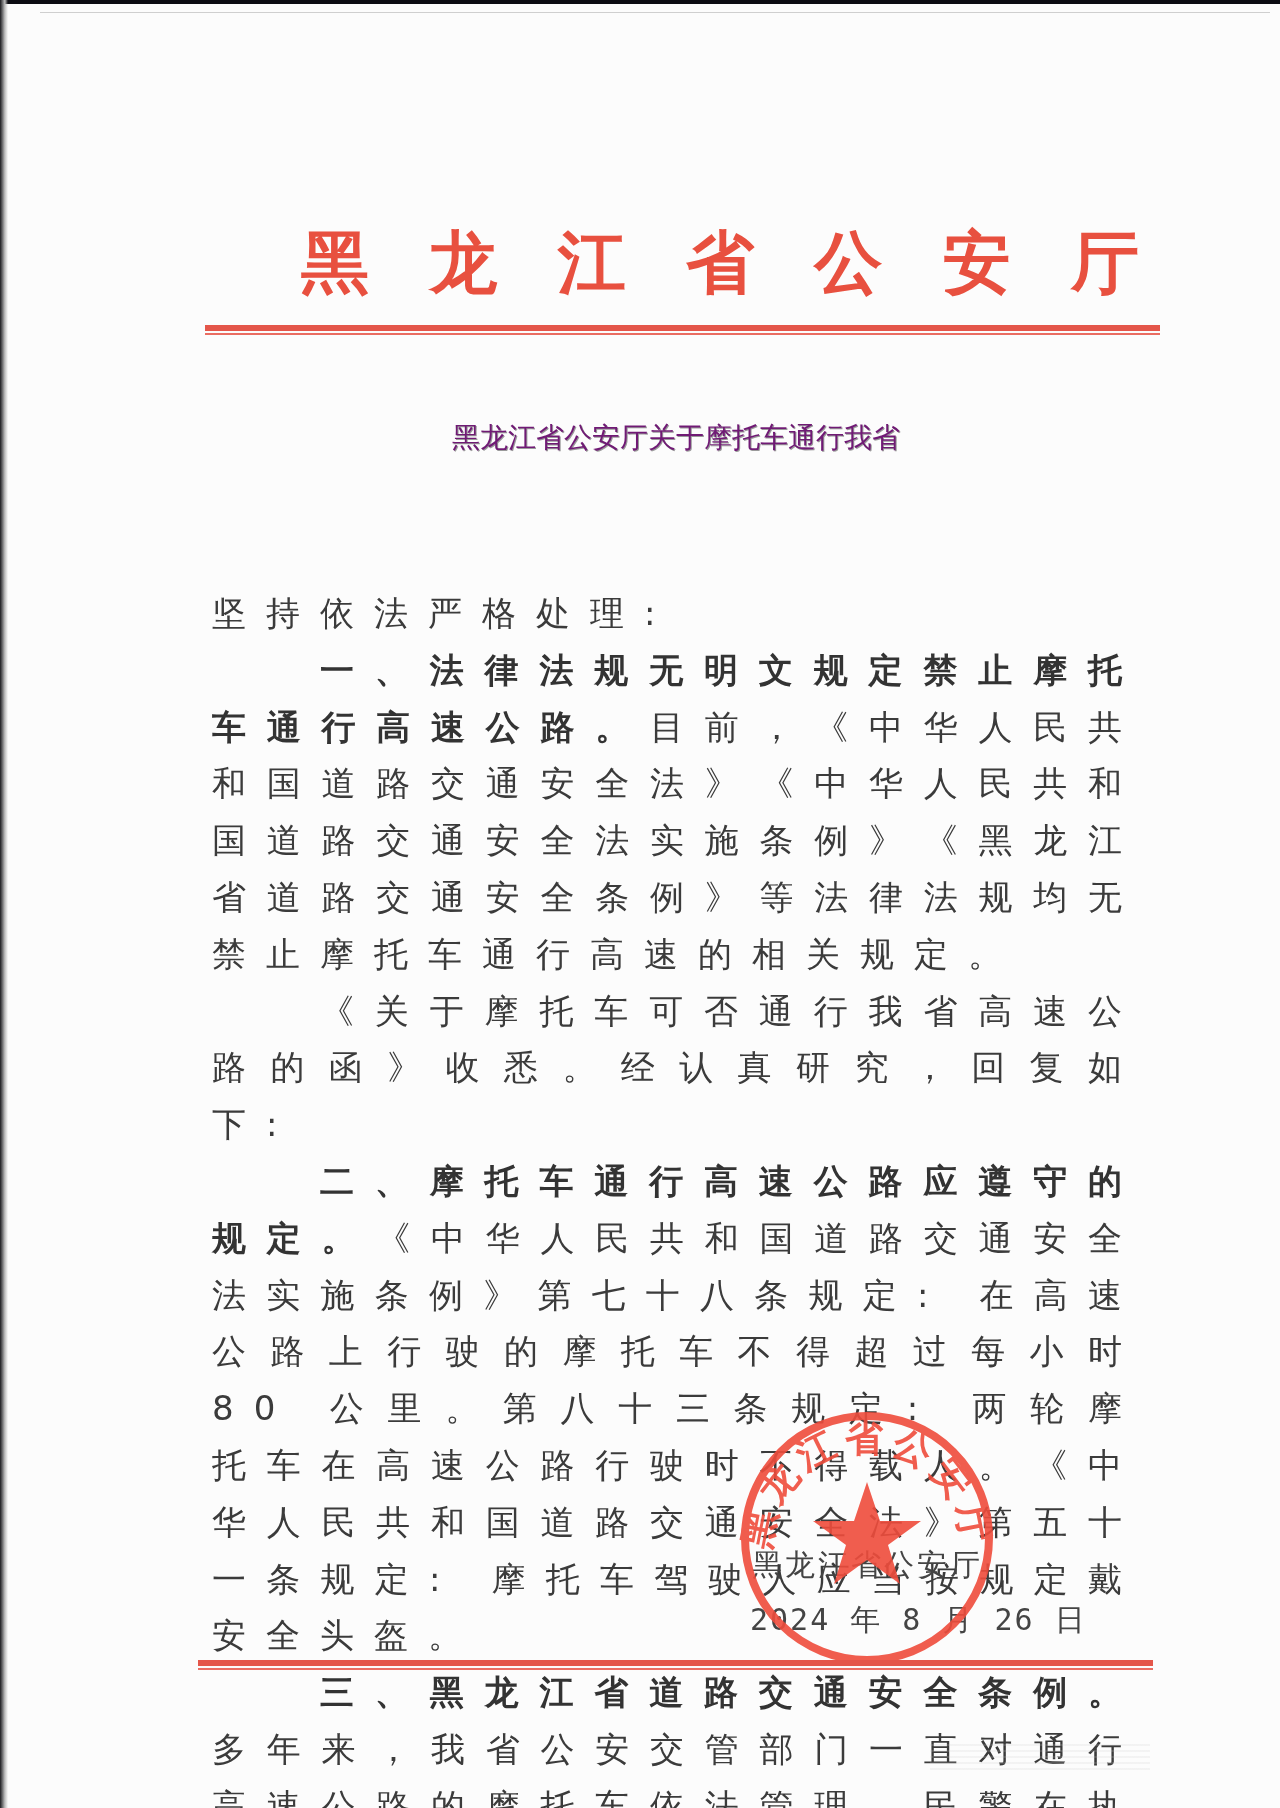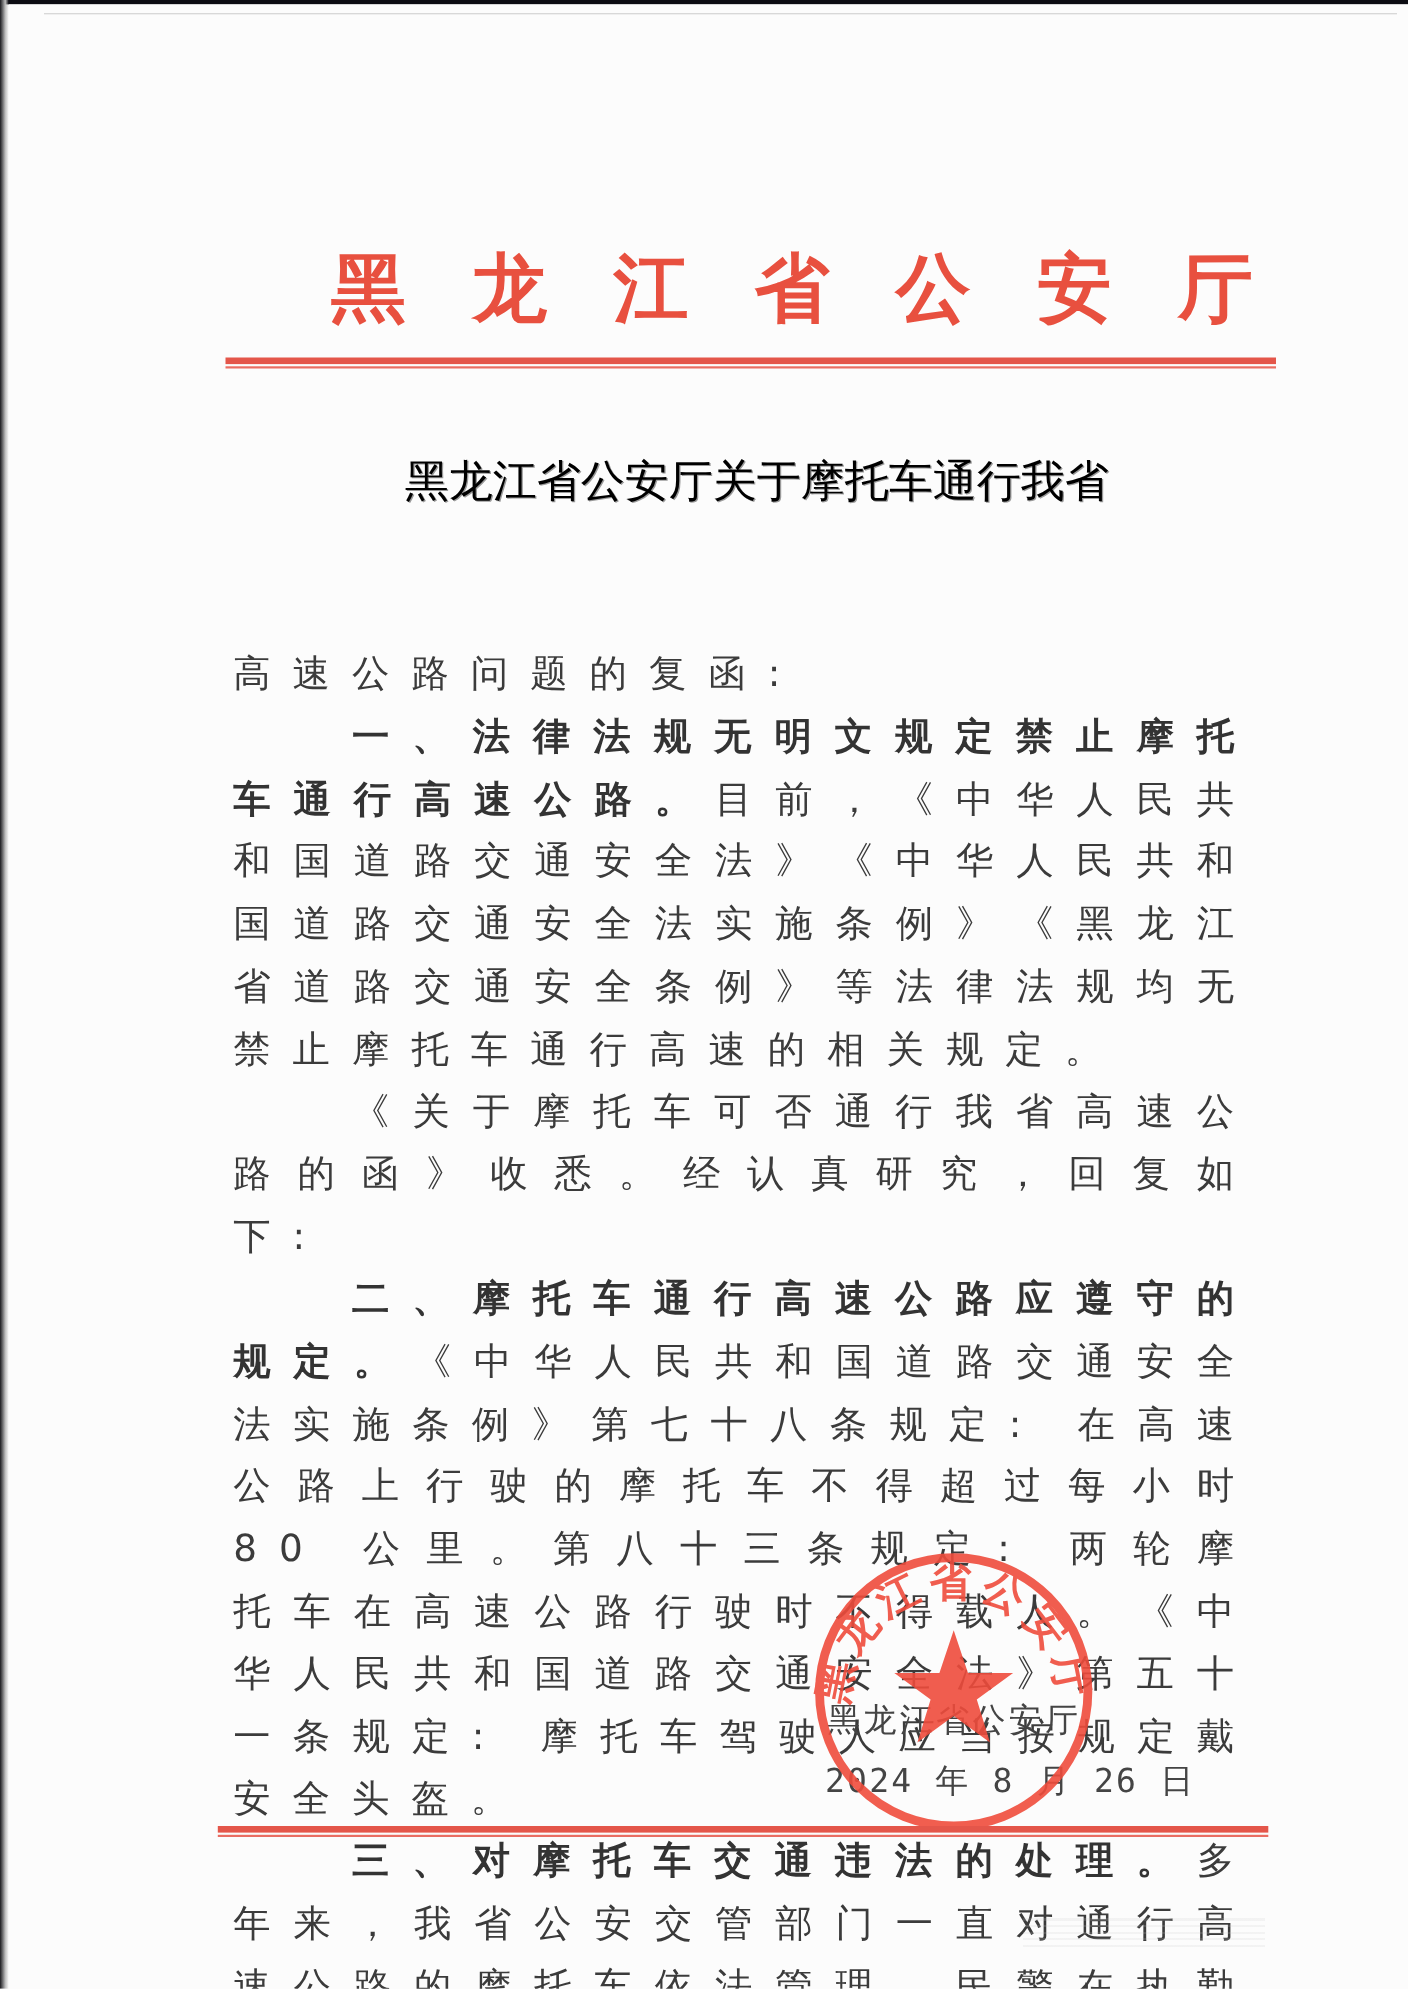--- a/index.html
+++ b/index.html
@@ -22,24 +22,24 @@
     display: block; width: 70px; text-align: center;
     font-family: "DejaVu Serif", "Liberation Serif", serif;
     font-size: 68px; line-height: 80px; font-weight: 700;
   }
 
   .redrule { position: absolute; height: 12px; }
   .redrule .thick { position: absolute; left: 0; right: 0; top: 0; height: 6px; background: #e4564a; }
   .redrule .thin { position: absolute; left: 0; right: 0; top: 8px; height: 2px; background: #ea6d62; }
 
   .doc-title {
-    position: absolute; left: 208px; width: 960px; top: 408px;
-    text-align: center; color: #000000;
+    position: absolute; left: 196px; width: 960px; top: 408px;
+    text-align: center; color: #701a75;
     font-family: "DejaVu Serif", "Liberation Serif", serif;
-    font-size: 40px; line-height: 60px; letter-spacing: 0px;
+    font-size: 28px; line-height: 60px; letter-spacing: 0px;
     text-shadow: 1px 1px 0 #9a9a9a;
   }
 
   .body-text {
     position: absolute; left: 212px; width: 930px; top: 585px;
     color: #3b3b3b;
     font-family: "DejaVu Sans", "Liberation Sans", sans-serif;
     font-size: 34px; line-height: 56.8px;
     letter-spacing: 20px;
     text-align: justify;
@@ -87,25 +87,25 @@
 <div class="redrule" style="left:205px; top:325px; width:955px;">
   <div class="thick"></div>
   <div class="thin"></div>
 </div>
 
 <div class="doc-title">
   <div>黑龙江省公安厅关于摩托车通行我省</div>
 </div>
 
 <div class="body-text">
-  <p>高速公路问题的复函:</p>
+  <p>坚持依法严格处理:</p>
   <p class="indent"><span class="bold">一、法律法规无明文规定禁止摩托车通行高速公路。</span><span>目前，《中华人民共和国道路交通安全法》《中华人民共和国道路交通安全法实施条例》《黑龙江省道路交通安全条例》等法律法规均无禁止摩托车通行高速的相关规定。</span></p>
   <p class="indent">《关于摩托车可否通行我省高速公路的函》收悉。经认真研究，回复如下:</p>
   <p class="indent"><span class="bold">二、摩托车通行高速公路应遵守的规定。</span><span>《中华人民共和国道路交通安全法实施条例》第七十八条规定: 在高速公路上行驶的摩托车不得超过每小时 80 公里。第八十三条规定: 两轮摩托车在高速公路行驶时不得载人。《中华人民共和国道路交通安全法》第五十一条规定: 摩托车驾驶人应当按规定戴安全头盔。</span></p>
-  <p class="indent"><span class="bold">三、对摩托车交通违法的处理。</span><span>多年来，我省公安交管部门一直对通行高速公路的摩托车依法管理，民警在执勤执法中发现摩托车涉牌涉证、超速行驶等交通违法行为时，坚持依法严格处理。</span></p>
+  <p class="indent"><span class="bold">三、黑龙江省道路交通安全条例。</span><span>多年来，我省公安交管部门一直对通行高速公路的摩托车依法管理，民警在执勤执法中发现摩托车涉牌涉证、超速行驶等交通违法行为时，坚持依法严格处理。</span></p>
 </div>
 
 <div class="signature">黑龙江省公安厅</div>
 <div class="date">2024 年 8 月 26 日</div>
 
 <svg class="seal" viewBox="0 0 256 256" xmlns="http://www.w3.org/2000/svg">
   <defs>
     <path id="sealArc" d="M 48 190 A 96 96 0 1 1 208 190"></path>
   </defs>
   <g opacity="0.9">

